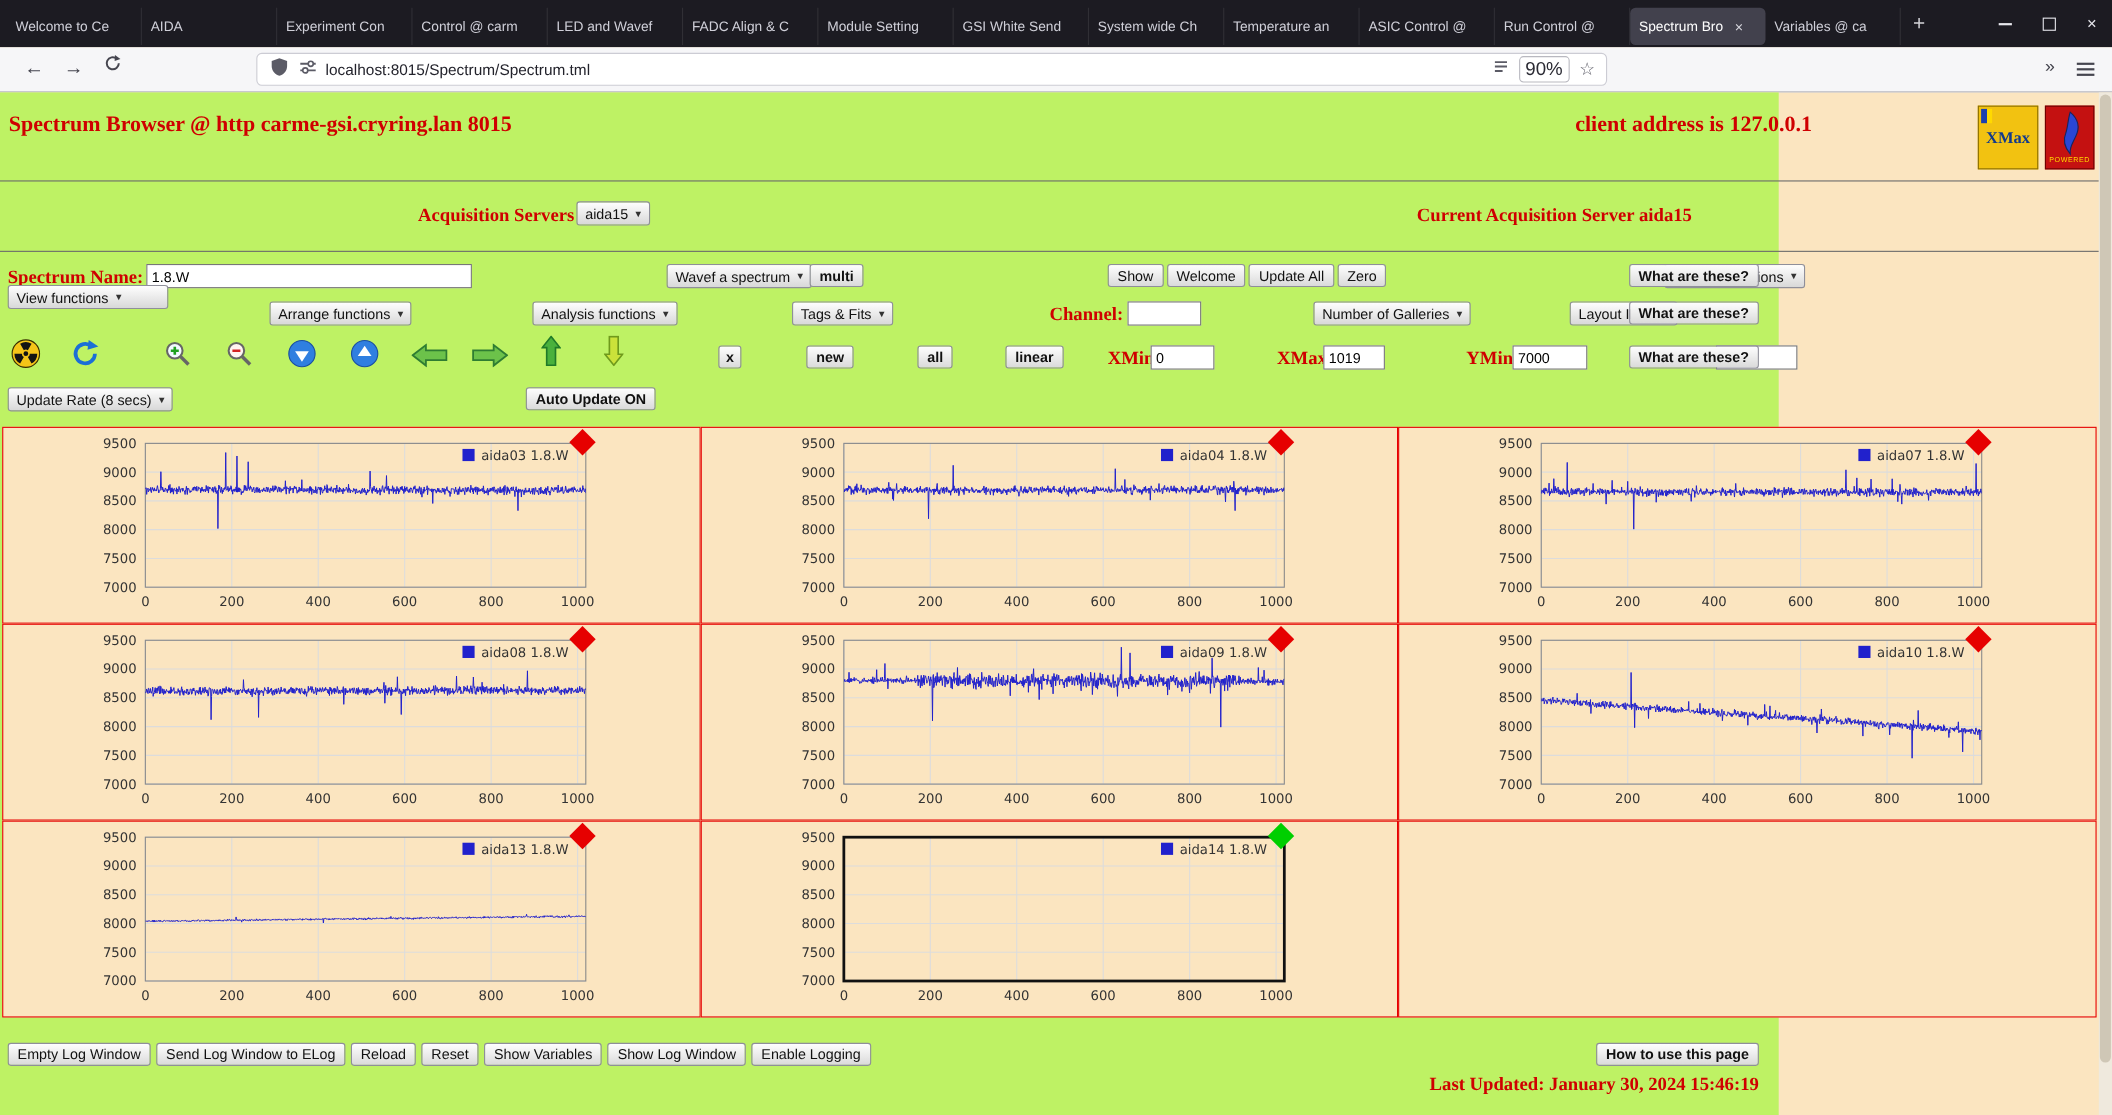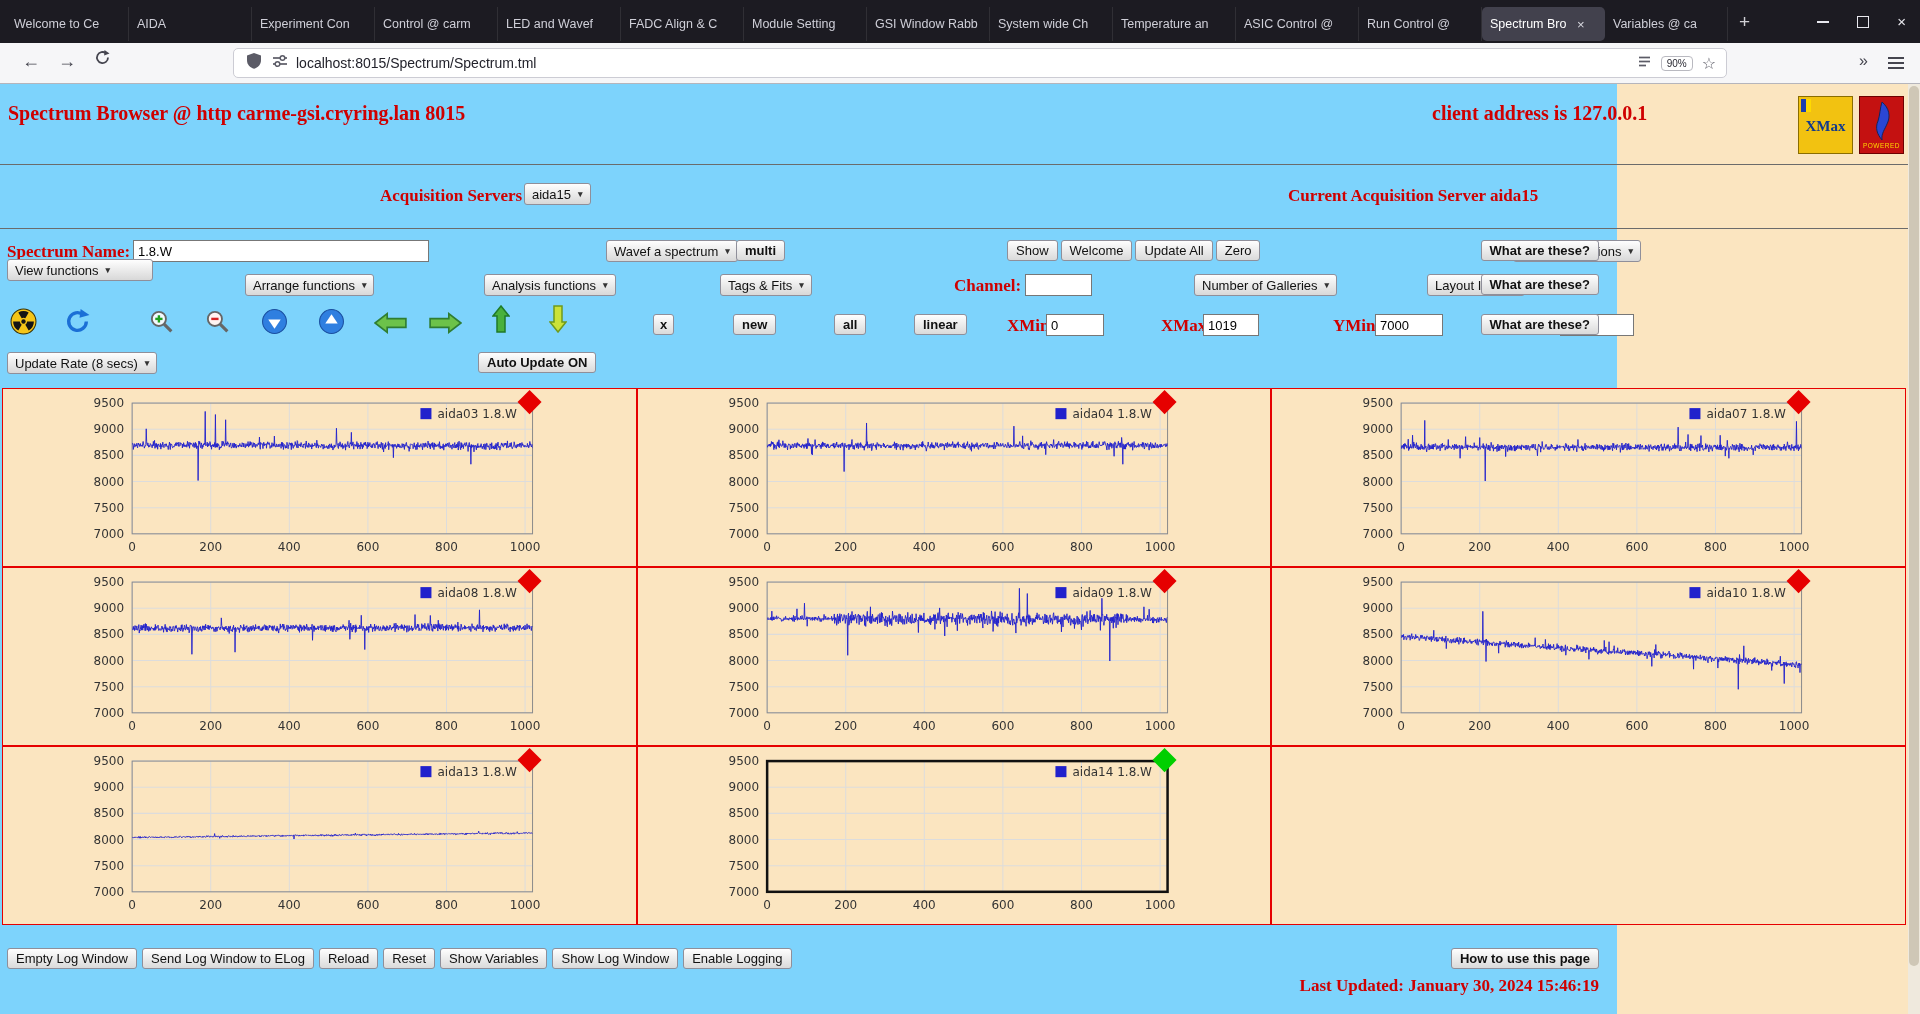--- a/index.html
+++ b/index.html
@@ -11,29 +11,29 @@
   .tab.active{background:#42414d;color:#fff;border-radius:5px;border-right:none;}
   .tab.active .tl{width:84px;}
   .tclose{margin-left:3px;font-size:13px;color:#d8d8df;}
   .newtab{color:#d0d0d5;font-size:19px;padding:0 11px;line-height:43px;}
   .winctl{position:absolute;right:14px;top:0;height:43px;display:flex;align-items:center;gap:28px;}
   .wmin{width:12px;height:2px;background:#e8e8ee;}
   .wmax{width:10px;height:10px;border:1.5px solid #e8e8ee;}
   .wclose{color:#e8e8ee;font-size:15px;line-height:15px;}
   .navbar{position:absolute;top:43px;left:0;width:1920px;height:41px;background:#f6f6f8;border-bottom:1px solid #b5b5bc;box-sizing:border-box;}
   .nbtn{position:absolute;top:8px;color:#45454f;font-size:18px;}
-  .urlbar{position:absolute;left:233px;top:5px;width:1494px;height:30px;background:#fff;border:1px solid #ccccd4;border-radius:5px;display:flex;align-items:center;box-sizing:border-box;}
+  .urlbar{position:absolute;left:233px;top:5px;width:1228px;height:30px;background:#fff;border:1px solid #ccccd4;border-radius:5px;display:flex;align-items:center;box-sizing:border-box;}
   .urltext{font-size:14px;color:#23232c;margin-left:8px;white-space:nowrap;}
-  .zoompill{border:1px solid #b9b9c0;border-radius:4px;font-size:10px;padding:1px 5px;color:#2a2a33;margin:0 9px;}
+  .zoompill{border:1px solid #b9b9c0;border-radius:4px;font-size:17px;padding:1px 5px;color:#2a2a33;margin:0 9px;}
   .staricon{font-size:16px;color:#5b5b66;margin-right:10px;}
   .chevmore{position:absolute;right:52px;top:9px;font-size:16px;color:#45454f;}
   .hamb{position:absolute;right:16px;top:14px;width:16px;}
   .hamb div{height:2px;background:#45454f;margin-bottom:3px;}
   
-  .page{position:absolute;top:84px;left:0;width:1617px;height:930px;background:#7dd3fc;}
+  .page{position:absolute;top:84px;left:0;width:1617px;height:930px;background:#bef264;}
   .rl{position:absolute;font-family:"Liberation Serif",serif;font-weight:bold;color:#cf0000;font-size:17px;white-space:nowrap;}
   .pagetitle{font-size:20px;}
   .hrline{position:absolute;left:0;width:1908px;border-top:1px solid #6b6b6b;}
   .btn{font:13px "Liberation Sans",sans-serif;padding:2px 8px;background:linear-gradient(#fefefe,#dadada);border:1px solid #8f8f9a;border-radius:3px;color:#111;white-space:nowrap;cursor:default;}
   .abs{position:absolute;font-weight:bold;}
   .sel{position:absolute;display:inline-flex;align-items:center;gap:7px;font-size:13px;padding:2.5px 7px;background:linear-gradient(#fefefe,#d8d8d8);border:1px solid #8f8f9a;border-radius:3px;color:#111;white-space:nowrap;}
   .caret{font-size:9px;color:#333;}
   .txt{position:absolute;height:22px;font:13px "Liberation Sans",sans-serif;border:1px solid #777;background:#fff;padding:0 4px;box-sizing:border-box;}
   .ico{position:absolute;width:27px;height:27px;}
   .ico svg{width:100%;height:100%;display:block;}
@@ -79,21 +79,21 @@
     <div class="tab">
         <span class="tl">LED and Wavef</span>
       </div>
     <div class="tab">
         <span class="tl">FADC Align &amp; C</span>
       </div>
     <div class="tab">
         <span class="tl">Module Setting</span>
       </div>
     <div class="tab">
-        <span class="tl">GSI Window Rabb</span>
+        <span class="tl">GSI White Send</span>
       </div>
     <div class="tab">
         <span class="tl">System wide Ch</span>
       </div>
     <div class="tab">
         <span class="tl">Temperature an</span>
       </div>
     <div class="tab">
         <span class="tl">ASIC Control @</span>
       </div>

